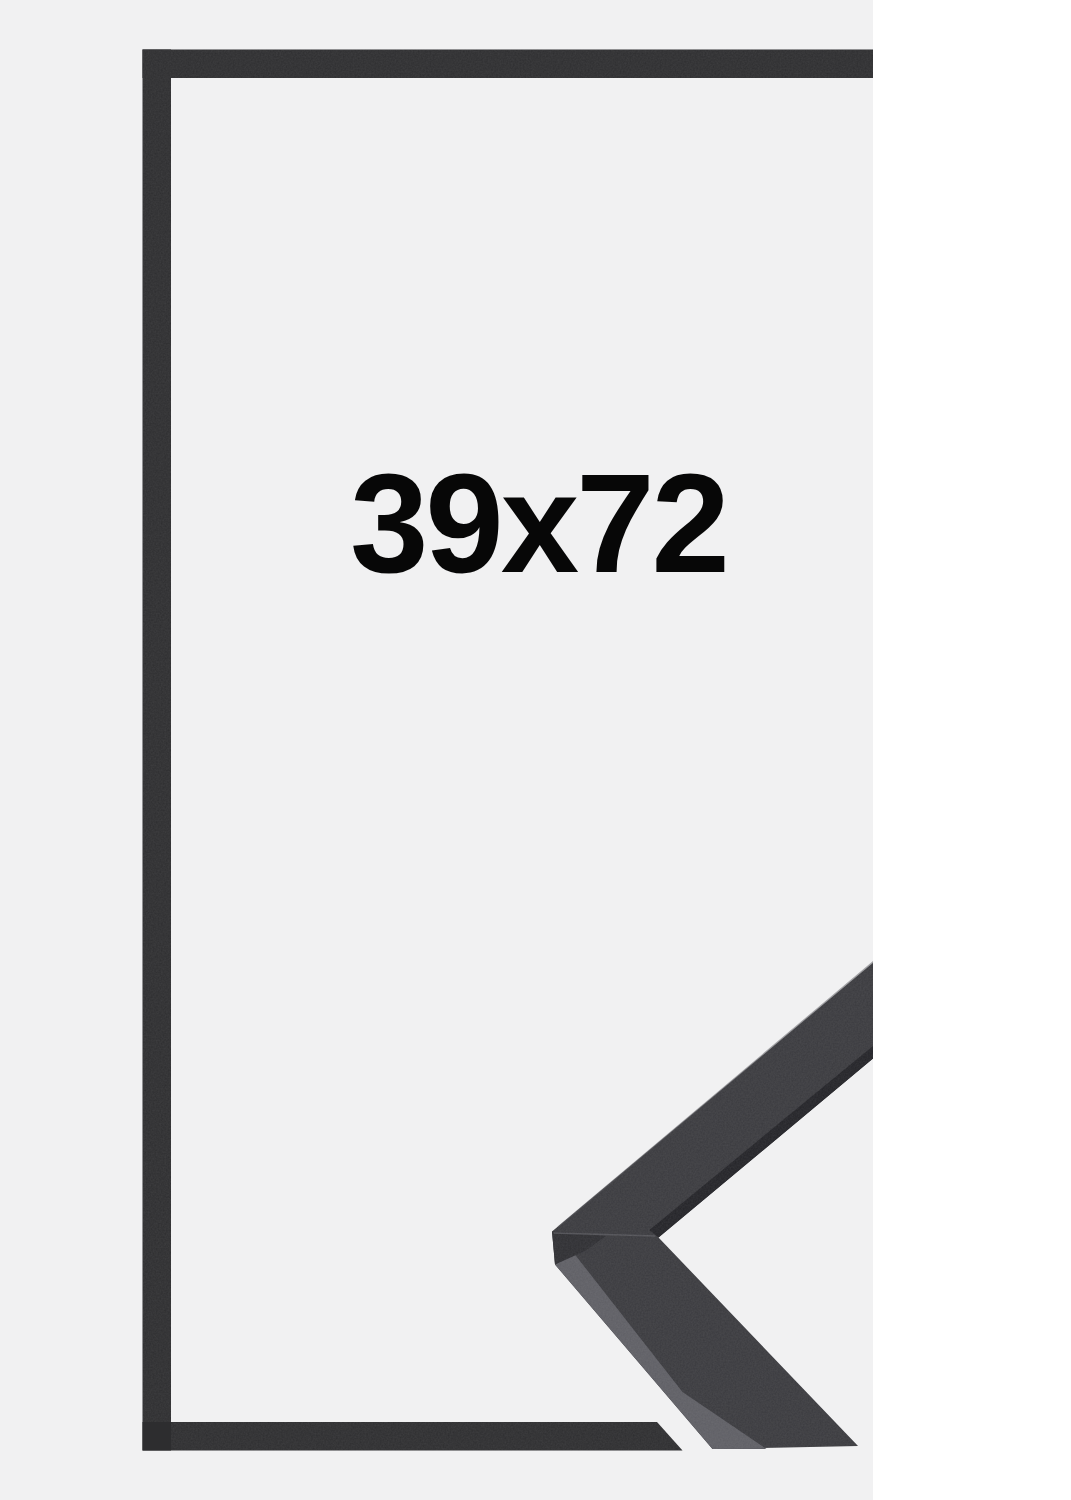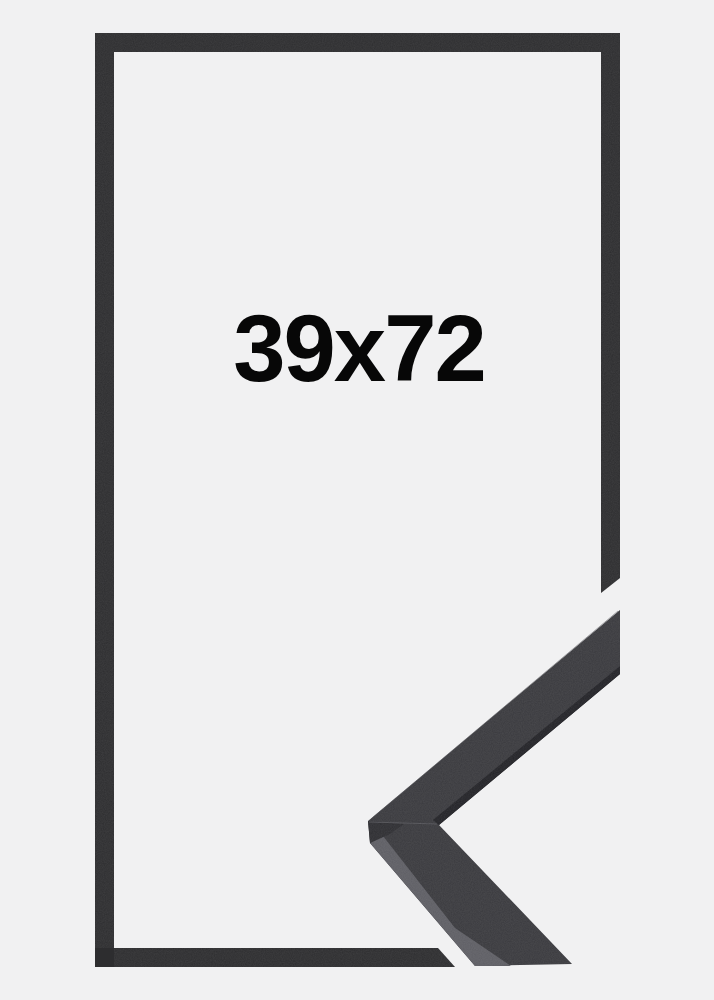--- a/index.html
+++ b/index.html
@@ -1,18 +1,18 @@
 <!DOCTYPE html>
 <html><head>
 <meta charset="utf-8">
 <style>
   html, body { margin: 0; padding: 0; background: #ffffff; }
   .canvas {
     position: relative;
-    width: 714px;
+    width: 582px;
     height: 1000px;
     overflow: hidden;
   }
   svg { display: block; }
   text.size-label {
     font-family: "Liberation Sans", sans-serif;
     font-weight: bold;
     font-size: 94px;
     letter-spacing: -2px;
   }

